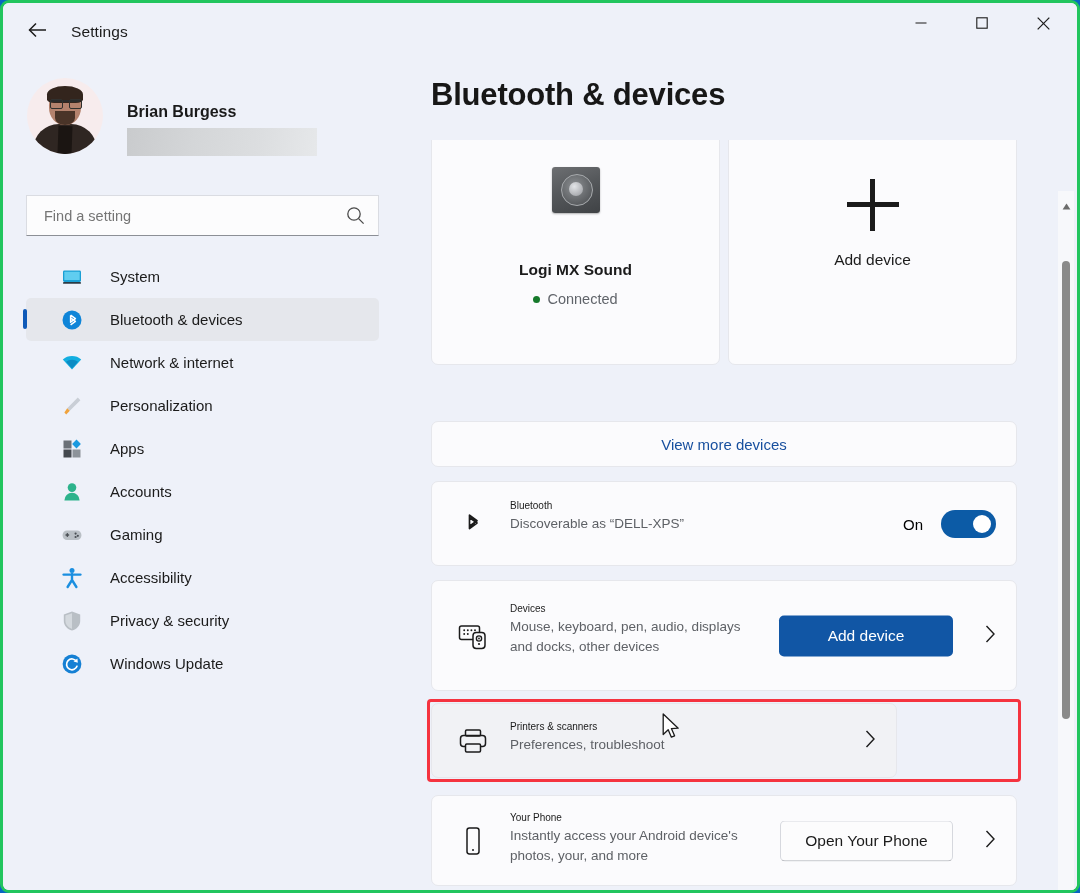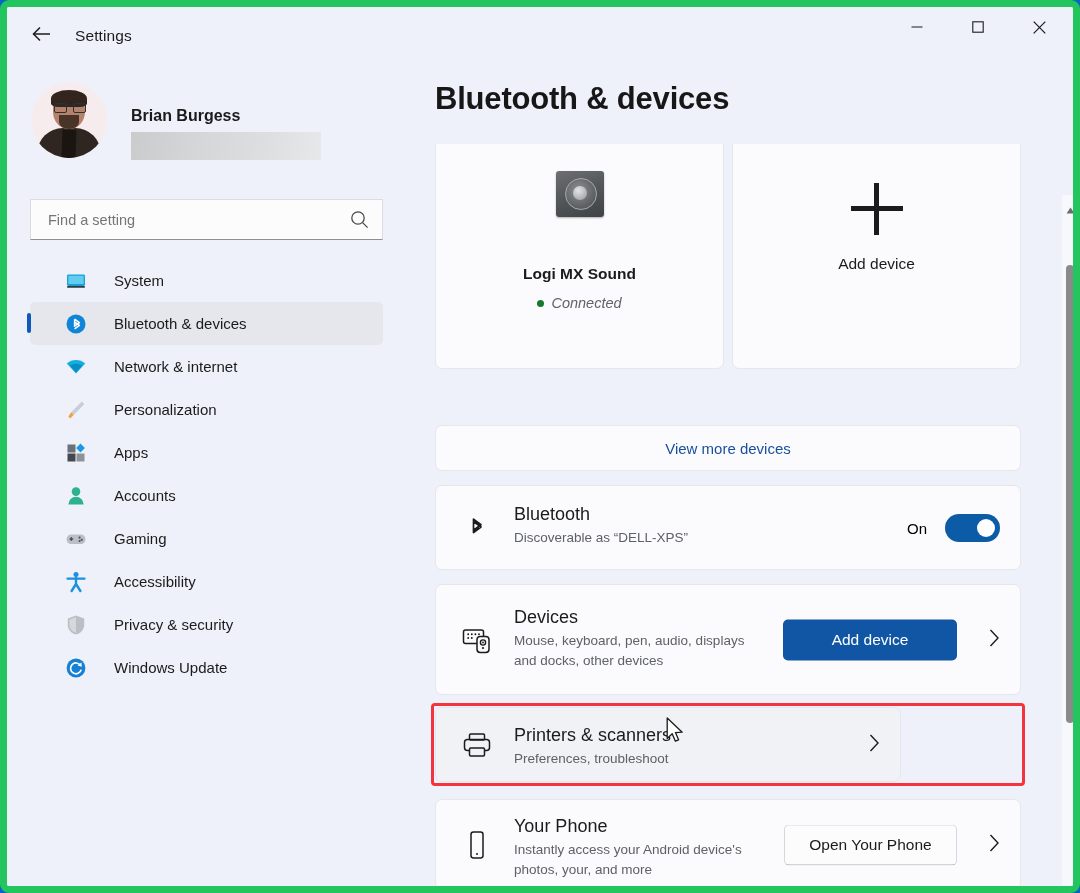--- a/index.html
+++ b/index.html
@@ -7,21 +7,21 @@
     width: 1080px; height: 893px;
     overflow: hidden;
     font-family: "Liberation Sans", sans-serif;
     background: #0a66c2;
   }
   #window {
     position: absolute;
     left: 0; top: 0;
     width: 1080px; height: 893px;
     box-sizing: border-box;
-    border: 7px solid #22c55e;
+    border: 3px solid #22c55e;
     border-radius: 9px;
     background: #eef1f9;
     overflow: hidden;
   }
   
   #titlebar {
     position: absolute; left: 0; top: 0;
     width: 100%; height: 52px;
     background: #eef1f9;
   }
@@ -219,21 +219,21 @@
     background: radial-gradient(circle at 38% 32%, #e3e5e8 0%, #a9abaf 75%);
   }
   #tile-device-name {
     position: absolute; left: 0; top: 160px; width: 100%;
     text-align: center;
     font-size: 15.5px; font-weight: bold; color: #1b1b1b;
   }
   #tile-device-status {
     position: absolute; left: 0; top: 190px; width: 100%;
     text-align: center;
-    font-size: 14.5px; color: #60646a; font-style: italic;
+    font-size: 14.5px; color: #60646a;
   }
   #tile-device-status .dot {
     display: inline-block;
     width: 7px; height: 7px; border-radius: 50%;
     background: #16792b; margin-right: 7px;
     vertical-align: 1px;
   }
   #plus-icon {
     position: absolute; left: 50%; top: 78px;
     transform: translateX(-50%);
@@ -268,21 +268,21 @@
   .list-card {
     display: flex; align-items: center;
     cursor: pointer;
   }
   .row-icon {
     position: absolute; left: 24px; top: 50%;
     transform: translateY(-50%);
     width: 34px; display: flex; align-items: center; justify-content: center;
   }
   .row-text { position: absolute; left: 78px; }
-  .row-title { font-size: 18px; color: #1b1b1b; }
+  .row-title { font-size: 10px; color: #1b1b1b; }
   .row-sub   { font-size: 13.5px; color: #5e6166; line-height: 20px; margin-top: 3px; }
   .row-chevron {
     position: absolute; right: 20px; top: 50%;
     transform: translateY(-50%);
   }
   #bt-toggle-label {
     position: absolute; right: 93px; top: 50%;
     transform: translateY(-50%);
     font-size: 15px; color: #000000;
   }

